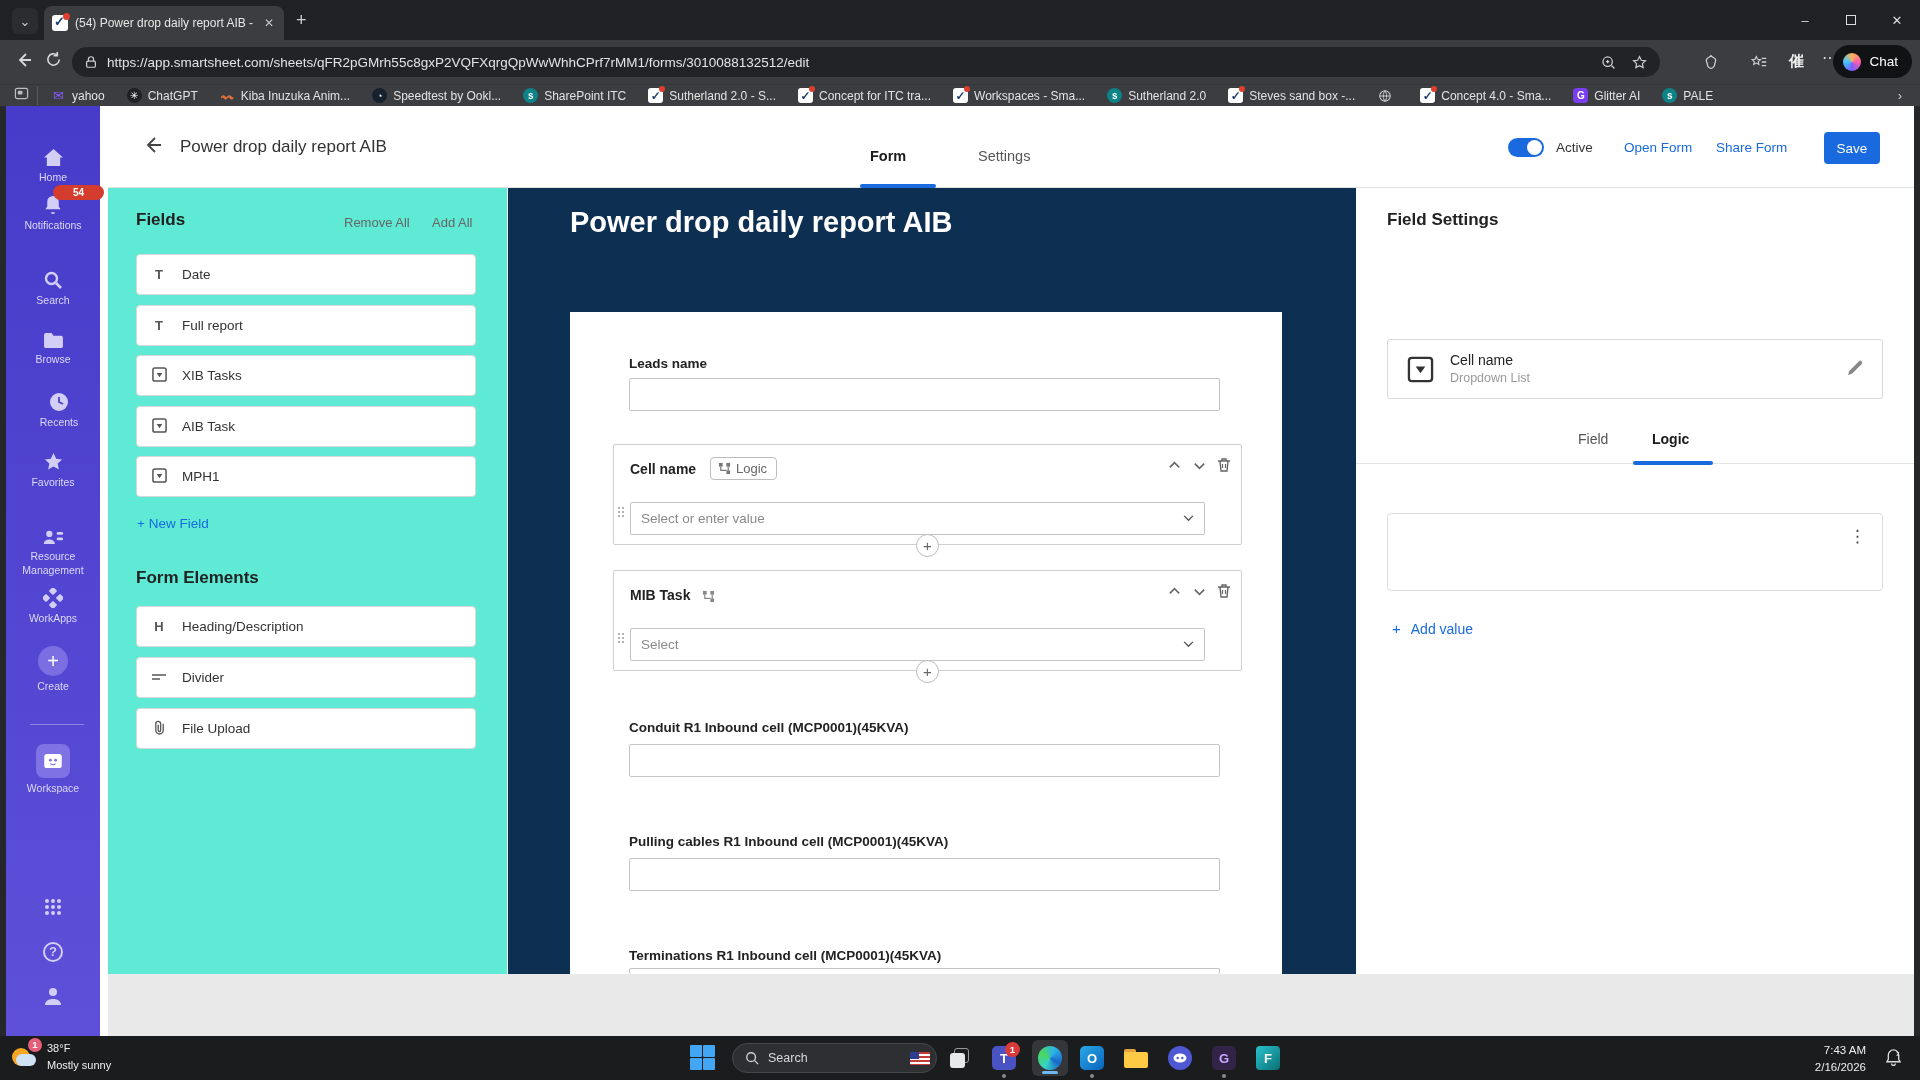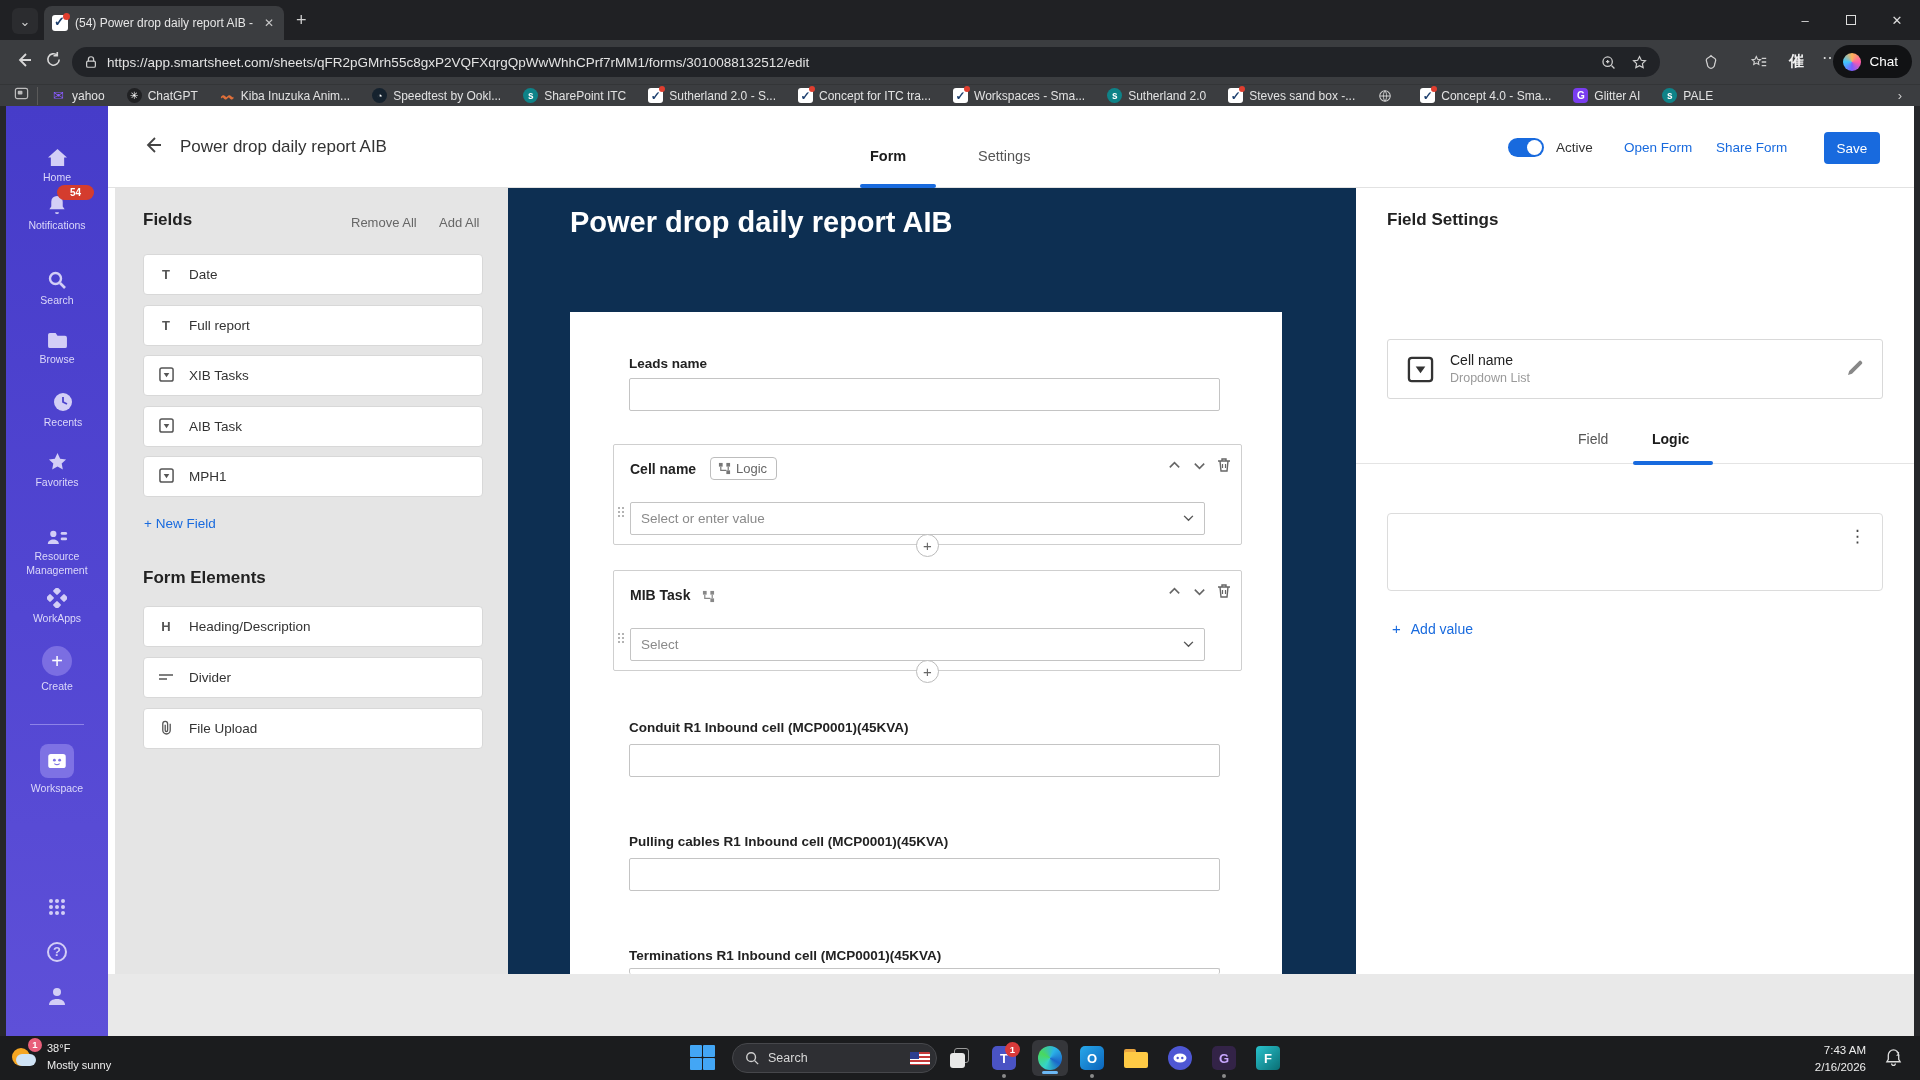--- a/index.html
+++ b/index.html
@@ -40,43 +40,43 @@
   .ico-sp{background:#0e8388;border-radius:50%;color:#fff;font-weight:bold;font-size:10px;}
   .ico-yahoo{color:#8a5cff;font-size:13px;}
   .ico-gpt{background:#202123;border-radius:50%;color:#fff;font-size:10px;}
   .ico-kiba{color:#e0703a;font-weight:bold;font-size:12px;}
   .ico-speed{background:#15222e;border-radius:50%;color:#fff;font-size:9px;}
   .ico-glitter{background:#7a3df0;border-radius:4px;color:#fff;font-weight:bold;font-size:10px;}
   .bm-chev{margin-left:auto;color:#cfcfcf;font-size:13px;padding-right:8px;}
 
   
   .content{position:absolute;left:0;top:106px;width:1920px;height:930px;background:#fff;border-left:6px solid #26272a;border-right:6px solid #26272a;}
-  .snav{position:absolute;left:0;top:0;width:102px;height:930px;background:linear-gradient(180deg,#463cc9 0%,#5246d2 55%,#5e50d8 100%);}
+  .snav{position:absolute;left:0;top:0;width:94px;height:930px;background:linear-gradient(180deg,#463cc9 0%,#5246d2 55%,#5e50d8 100%);}
   .sitem{position:absolute;left:0;width:100%;display:flex;flex-direction:column;align-items:center;gap:4px;color:#dcd8fa;font-size:10.5px;text-align:center;line-height:1.3;}
   .sitem svg{display:block;}
-  .sbadge{position:absolute;top:-8px;left:54px;background:#d43c2e;color:#fff;font-size:10px;font-weight:bold;border-radius:9px;padding:1px 13px;}
+  .sbadge{position:absolute;top:-8px;left:54px;background:#d43c2e;color:#fff;font-size:10px;font-weight:bold;border-radius:9px;padding:1px 20px;}
   .createcircle{width:30px;height:30px;border-radius:50%;background:#7b6ee2;display:flex;align-items:center;justify-content:center;color:#fff;font-size:20px;}
   .wsicon{width:34px;height:34px;border-radius:8px;background:#7e72e4;display:flex;align-items:center;justify-content:center;}
   .sdivider{position:absolute;left:24px;width:54px;height:1px;background:#8d83e8;}
 
   .main{position:absolute;left:102px;top:0;width:1806px;height:930px;}
   .appheader{position:absolute;left:0;top:0;width:1806px;height:82px;background:#fff;border-bottom:1px solid #e2e2e2;}
   .backarrow{position:absolute;left:34px;top:28px;color:#444;}
   .apptitle{position:absolute;left:72px;top:31px;font-size:17px;color:#333;}
   .apptab{position:absolute;top:42px;font-size:14.5px;color:#555;}
   .apptab.active{color:#1b1b1b;font-weight:bold;}
   .tabunderline{position:absolute;left:752px;top:78px;width:76px;height:4px;background:#186ade;border-radius:2px;}
   .toggle{position:absolute;left:1400px;top:32px;width:36px;height:19px;border-radius:10px;background:#186ade;}
   .toggle i{position:absolute;right:2px;top:2px;width:15px;height:15px;border-radius:50%;background:#fff;}
   .hlabel{position:absolute;top:34px;font-size:13.5px;}
   .hlink{color:#186ade;}
   .savebtn{position:absolute;left:1716px;top:26px;width:56px;height:32px;background:#186ade;color:#fff;font-size:13.5px;border:none;border-radius:4px;}
 
   
-  .fieldspanel{position:absolute;left:0;top:82px;width:399px;height:786px;background:#e5e5e5;margin-left:7px;}
+  .fieldspanel{position:absolute;left:0;top:82px;width:399px;height:786px;background:#5eead4;}
   .panelhead{position:absolute;font-size:17px;font-weight:bold;color:#222;}
   .graylink{position:absolute;font-size:13px;color:#666;}
   .fcard{position:absolute;left:28px;width:340px;height:41px;background:#fff;border:1px solid #d8d8d8;border-radius:4px;display:flex;align-items:center;gap:15px;padding:0 14px;font-size:13.5px;color:#333;}
   .ftype{width:16px;text-align:center;font-weight:bold;color:#555;font-size:13px;flex:0 0 16px;}
   .bluelink{position:absolute;color:#186ade;font-size:13.5px;}
 
   
   .formarea{position:absolute;left:400px;top:82px;width:848px;height:786px;background:#0d2f52;}
   .formtitle{position:absolute;left:62px;top:18px;color:#fff;font-size:29px;font-weight:bold;}
   .formcard{position:absolute;left:62px;top:124px;width:712px;height:662px;background:#fff;}

